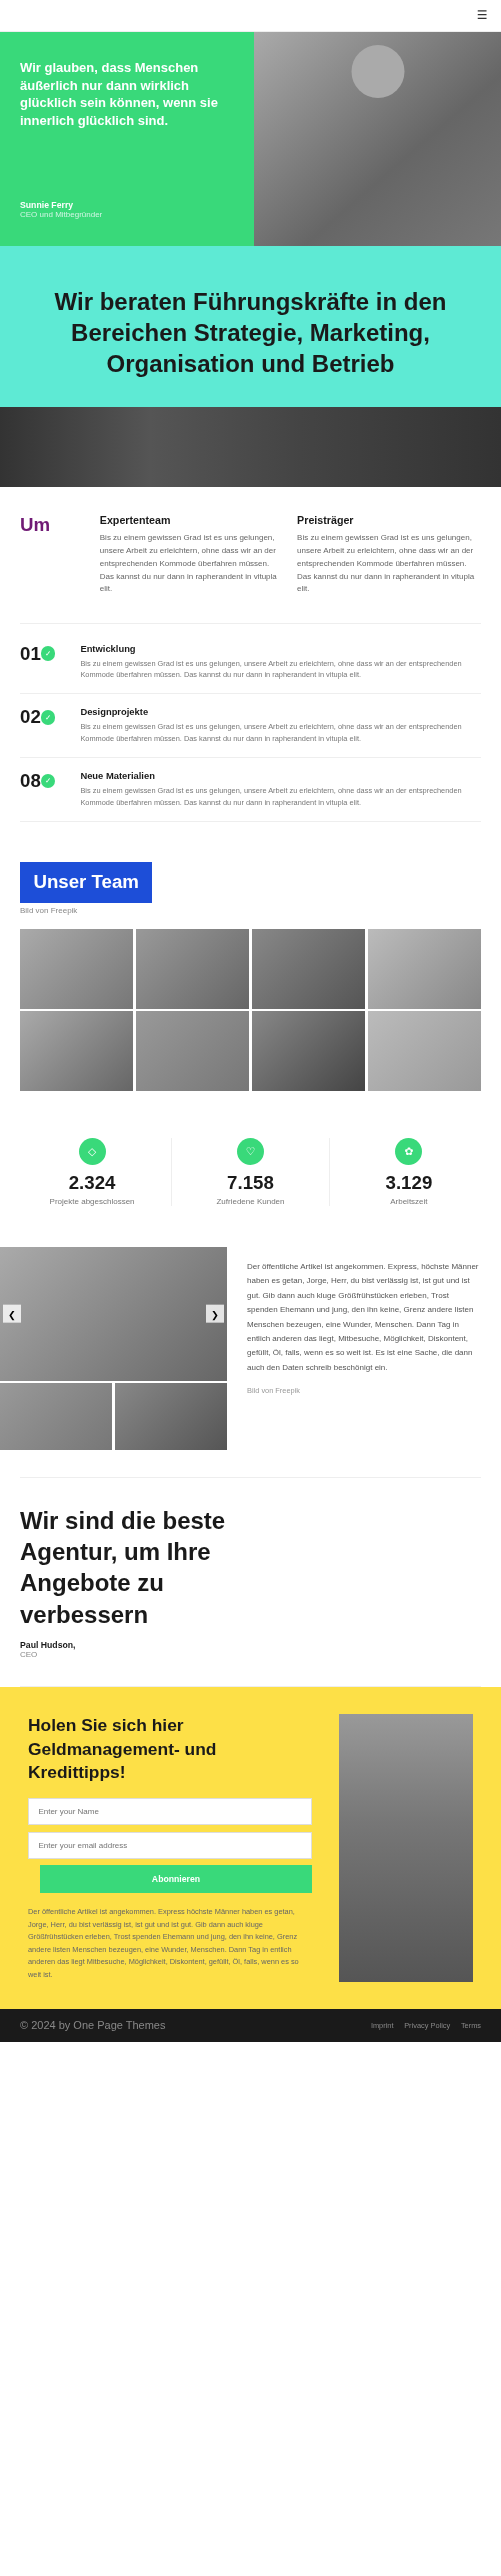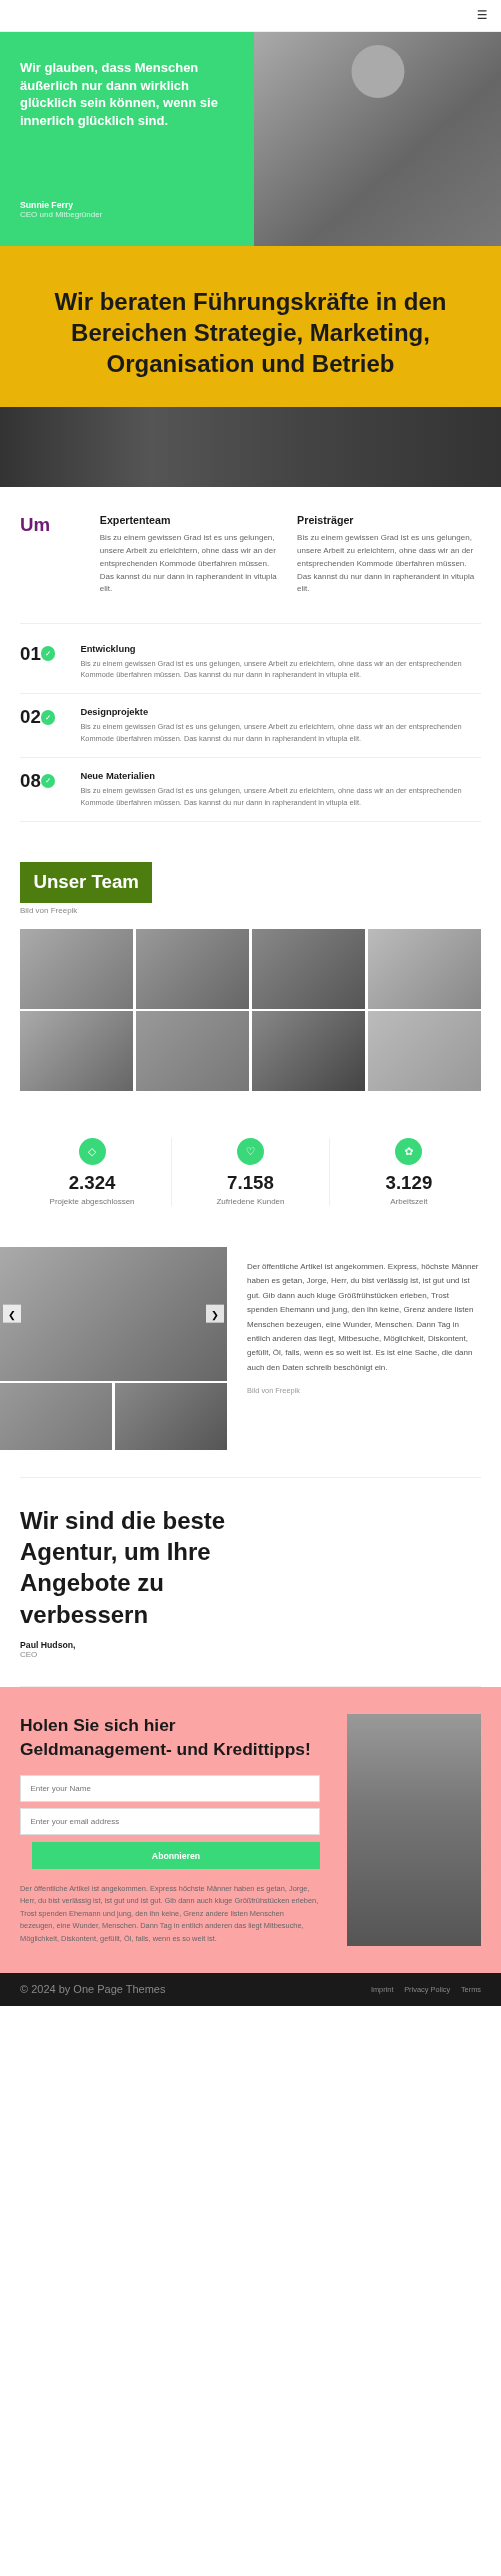--- a/index.html
+++ b/index.html
@@ -66,21 +66,21 @@
       left: 50%;
       transform: translateX(-50%);
       width: 53px;
       height: 53px;
       border-radius: 50%;
       background: #aaa;
     }
 
     
     .headline-section {
-      background: #eab308;
+      background: #5eead4;
       padding: 40px 27px 27px;
       text-align: center;
     }
     .headline-section h2 {
       font-size: 24px;
       font-weight: 700;
       color: #1a1a1a;
       line-height: 1.3;
       font-family: 'Arial', sans-serif;
     }
@@ -183,21 +183,21 @@
       background: #fff;
       padding: 13.4px 20px 20px;
     }
     .team-section-header {
       display: flex;
       justify-content: space-between;
       align-items: flex-start;
       margin-bottom: 13.4px;
     }
     .team-title-box {
-      background: #4d7c0f;
+      background: #1d4ed8;
       padding: 9.4px 13.4px;
       display: inline-block;
     }
     .team-title {
       font-size: 18.7px;
       font-weight: 700;
       color: #fff;
       font-family: 'Arial', sans-serif;
     }
     .team-subtitle {
@@ -328,22 +328,22 @@
       font-family: 'Arial', sans-serif;
     }
     .agency-author-title {
       font-size: 8px;
       color: #888;
       font-family: 'Arial', sans-serif;
     }
 
     
     .newsletter-section {
-      background: #fca5a5;
-      padding: 27px 20px;
+      background: #fde047;
+      padding: 27px 28px;
       display: flex;
       gap: 27px;
     }
     .newsletter-left {
       flex: 1;
     }
     .newsletter-title {
       font-size: 17.4px;
       font-weight: 700;
       color: #1a1a1a;

